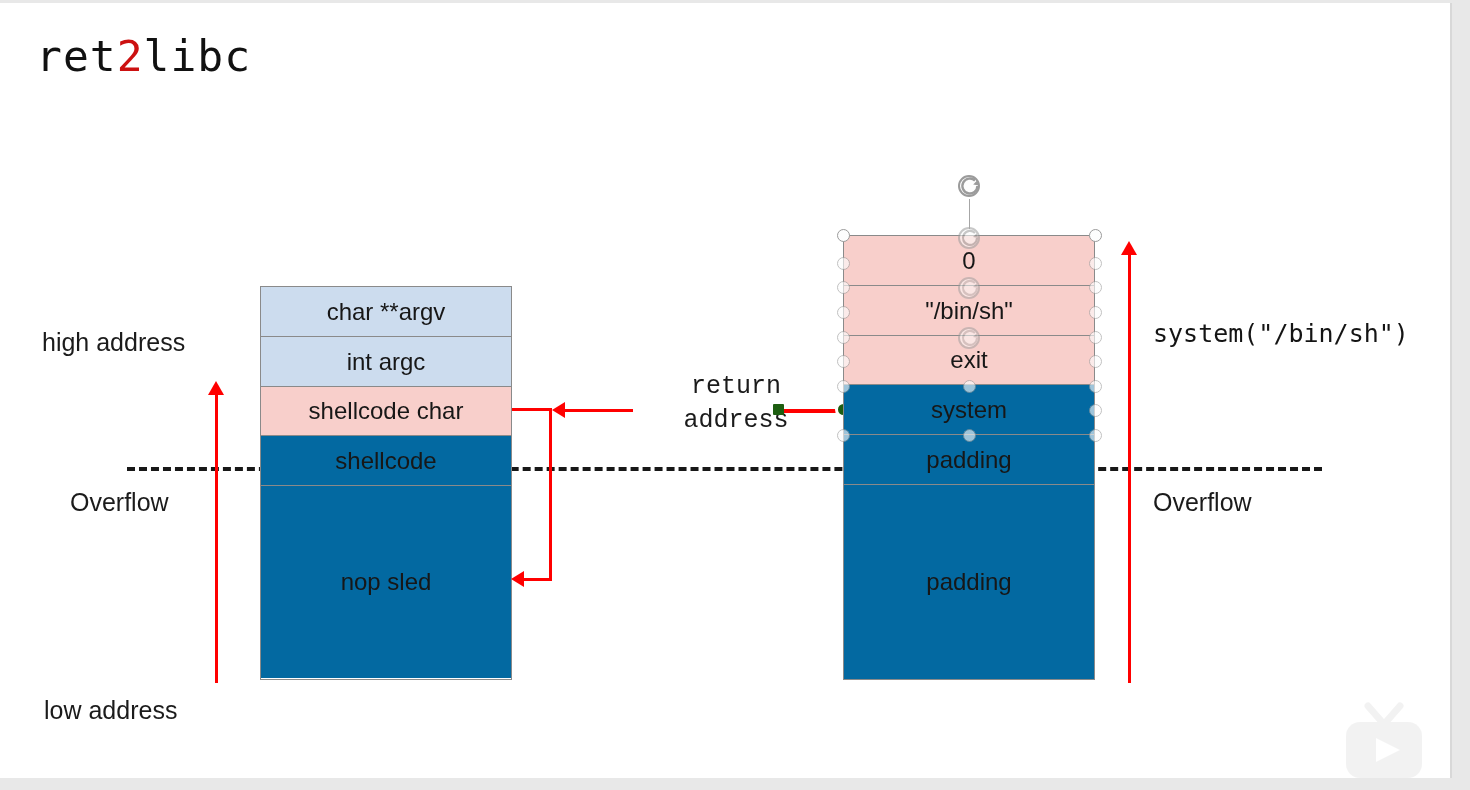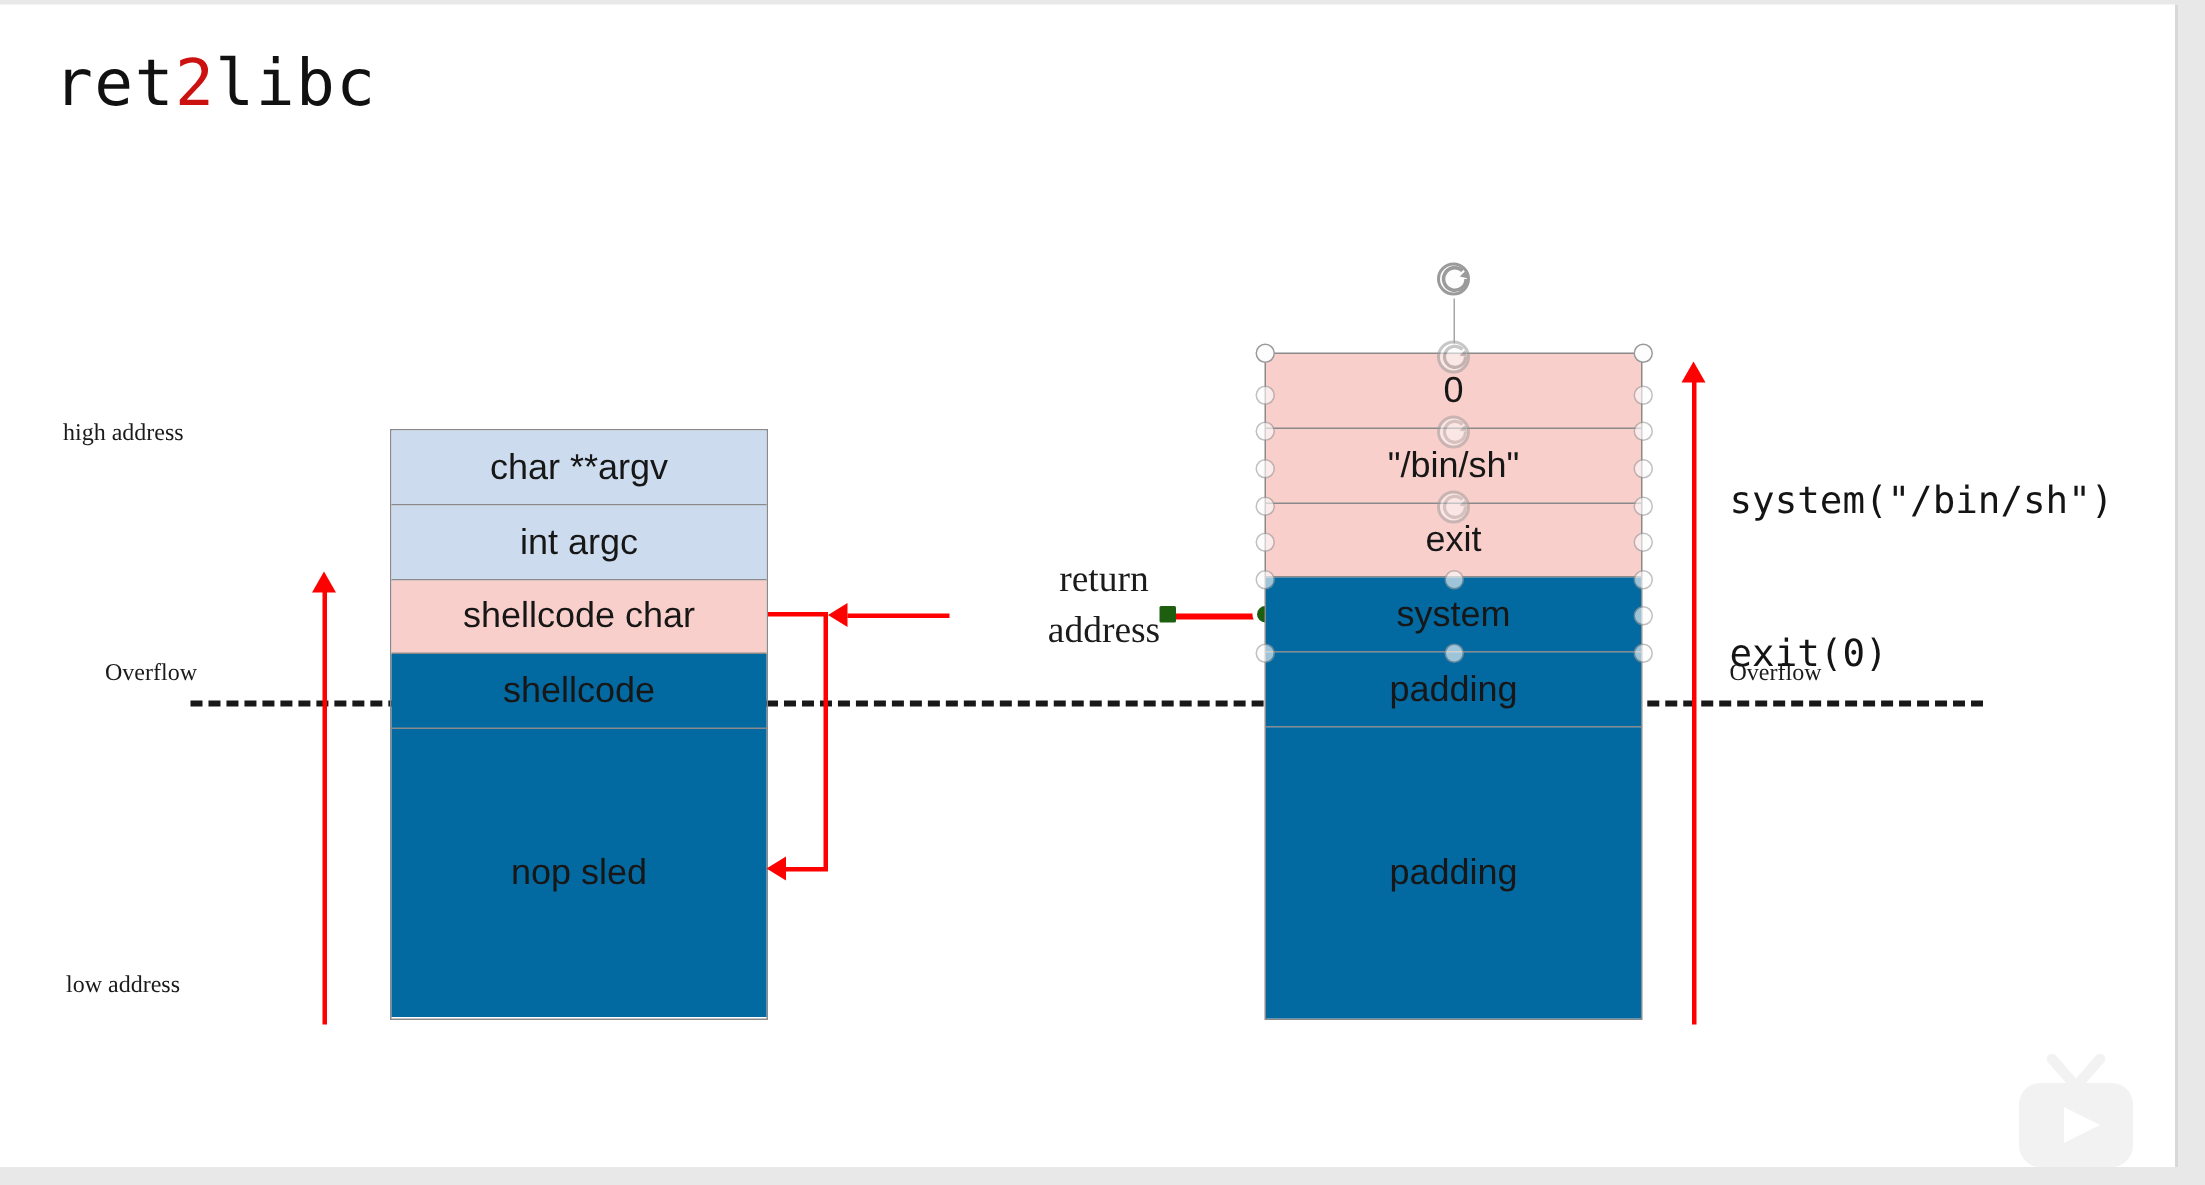--- a/index.html
+++ b/index.html
@@ -40,24 +40,25 @@
     font-size: 43px;
     letter-spacing: 1px;
     color: #111111;
     white-space: pre;
   }
   #slide-title .accent { color: #cc1111; }
 
   
   .plain-label {
     position: absolute;
-    font-family: Liberation Serif, serif;
-    font-size: 16px;
+    font-family: Liberation Sans, sans-serif;
+    font-size: 25px;
     color: #1b1b1b;
     white-space: pre;
+    margin-top: 48px;
   }
 
   
   .stack {
     position: absolute;
     box-sizing: border-box;
     border: 1.5px solid #8a8a8a;
   }
   .stack-row {
     position: relative;
@@ -160,21 +161,21 @@
     white-space: pre;
   }
 
   
   #return-address-label {
     position: absolute;
     left: 651px;
     top: 367px;
     width: 170px;
     text-align: center;
-    font-family: Liberation Serif, serif;
+    font-family: Liberation Mono, monospace;
     font-size: 25px;
     line-height: 34px;
     color: #1b1b1b;
   }
 
   
   #watermark {
     position: absolute;
     right: 24px;
     bottom: 0px;
@@ -306,21 +307,20 @@
 
     <div class="rot-stem" style="left:969px; top:196px; height:30px;"></div>
     <svg class="rot-handle" style="left:956px; top:170px;" viewBox="0 0 26 26">
       <circle cx="13" cy="13" r="10" fill="#fdfdfd" stroke="#9b9b9b" stroke-width="2"></circle>
       <path d="M19 7.5 a7.5 7.5 0 1 0 2.4 5.5" fill="none" stroke="#9b9b9b" stroke-width="2.4"></path>
       <path d="M21.6 7 l1.2 5.6 l-5.6 -1.2 z" fill="#9b9b9b"></path>
     </svg>
 
     <div id="code-block">
       <div>system("/bin/sh")</div>
-      <div>exit(0)</div>
     </div>
 
     <svg id="watermark" viewBox="0 0 84 78">
       <path d="M26 6 L40 22 M58 6 L44 22" stroke="#7a7a7a" stroke-width="7" fill="none" stroke-linecap="round"></path>
       <rect x="4" y="22" width="76" height="56" rx="14" fill="#7a7a7a"></rect>
       <path d="M34 38 L58 50 L34 62 Z" fill="#ffffff"></path>
     </svg>
 
   </div>
 </div>

